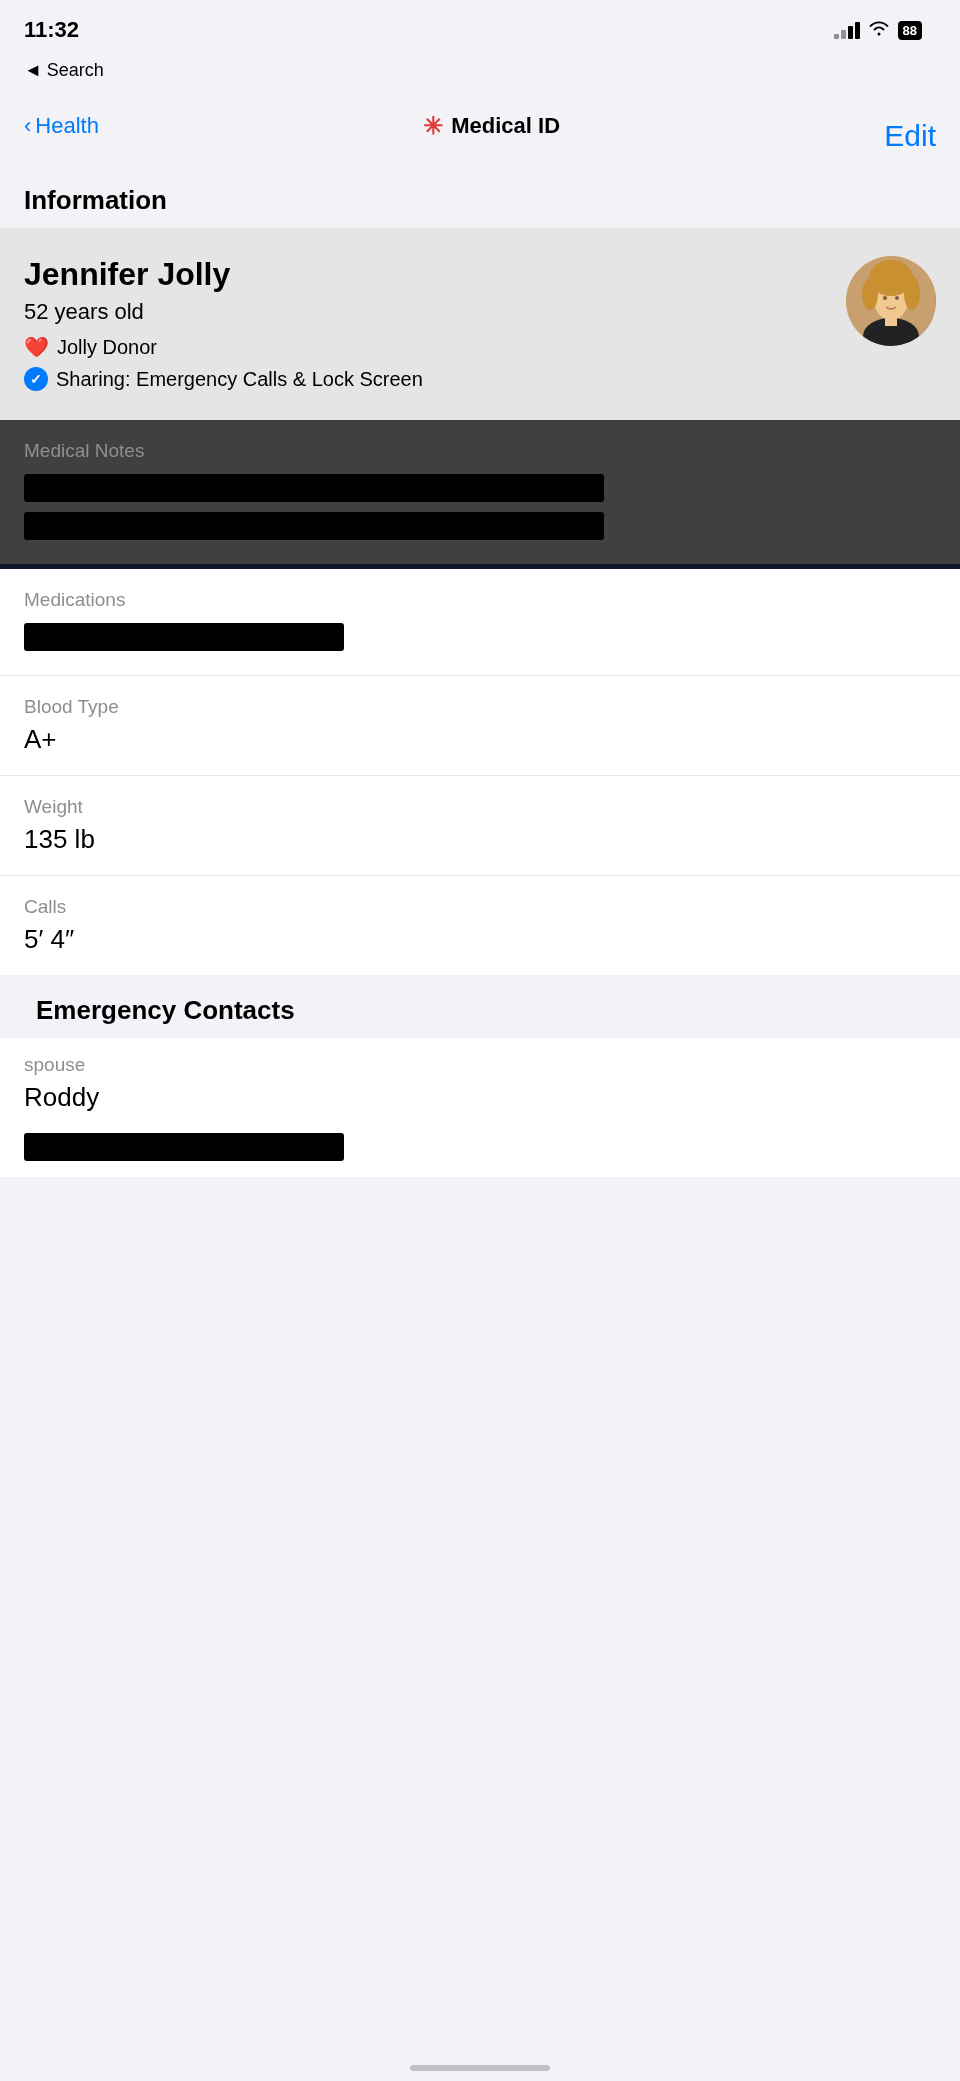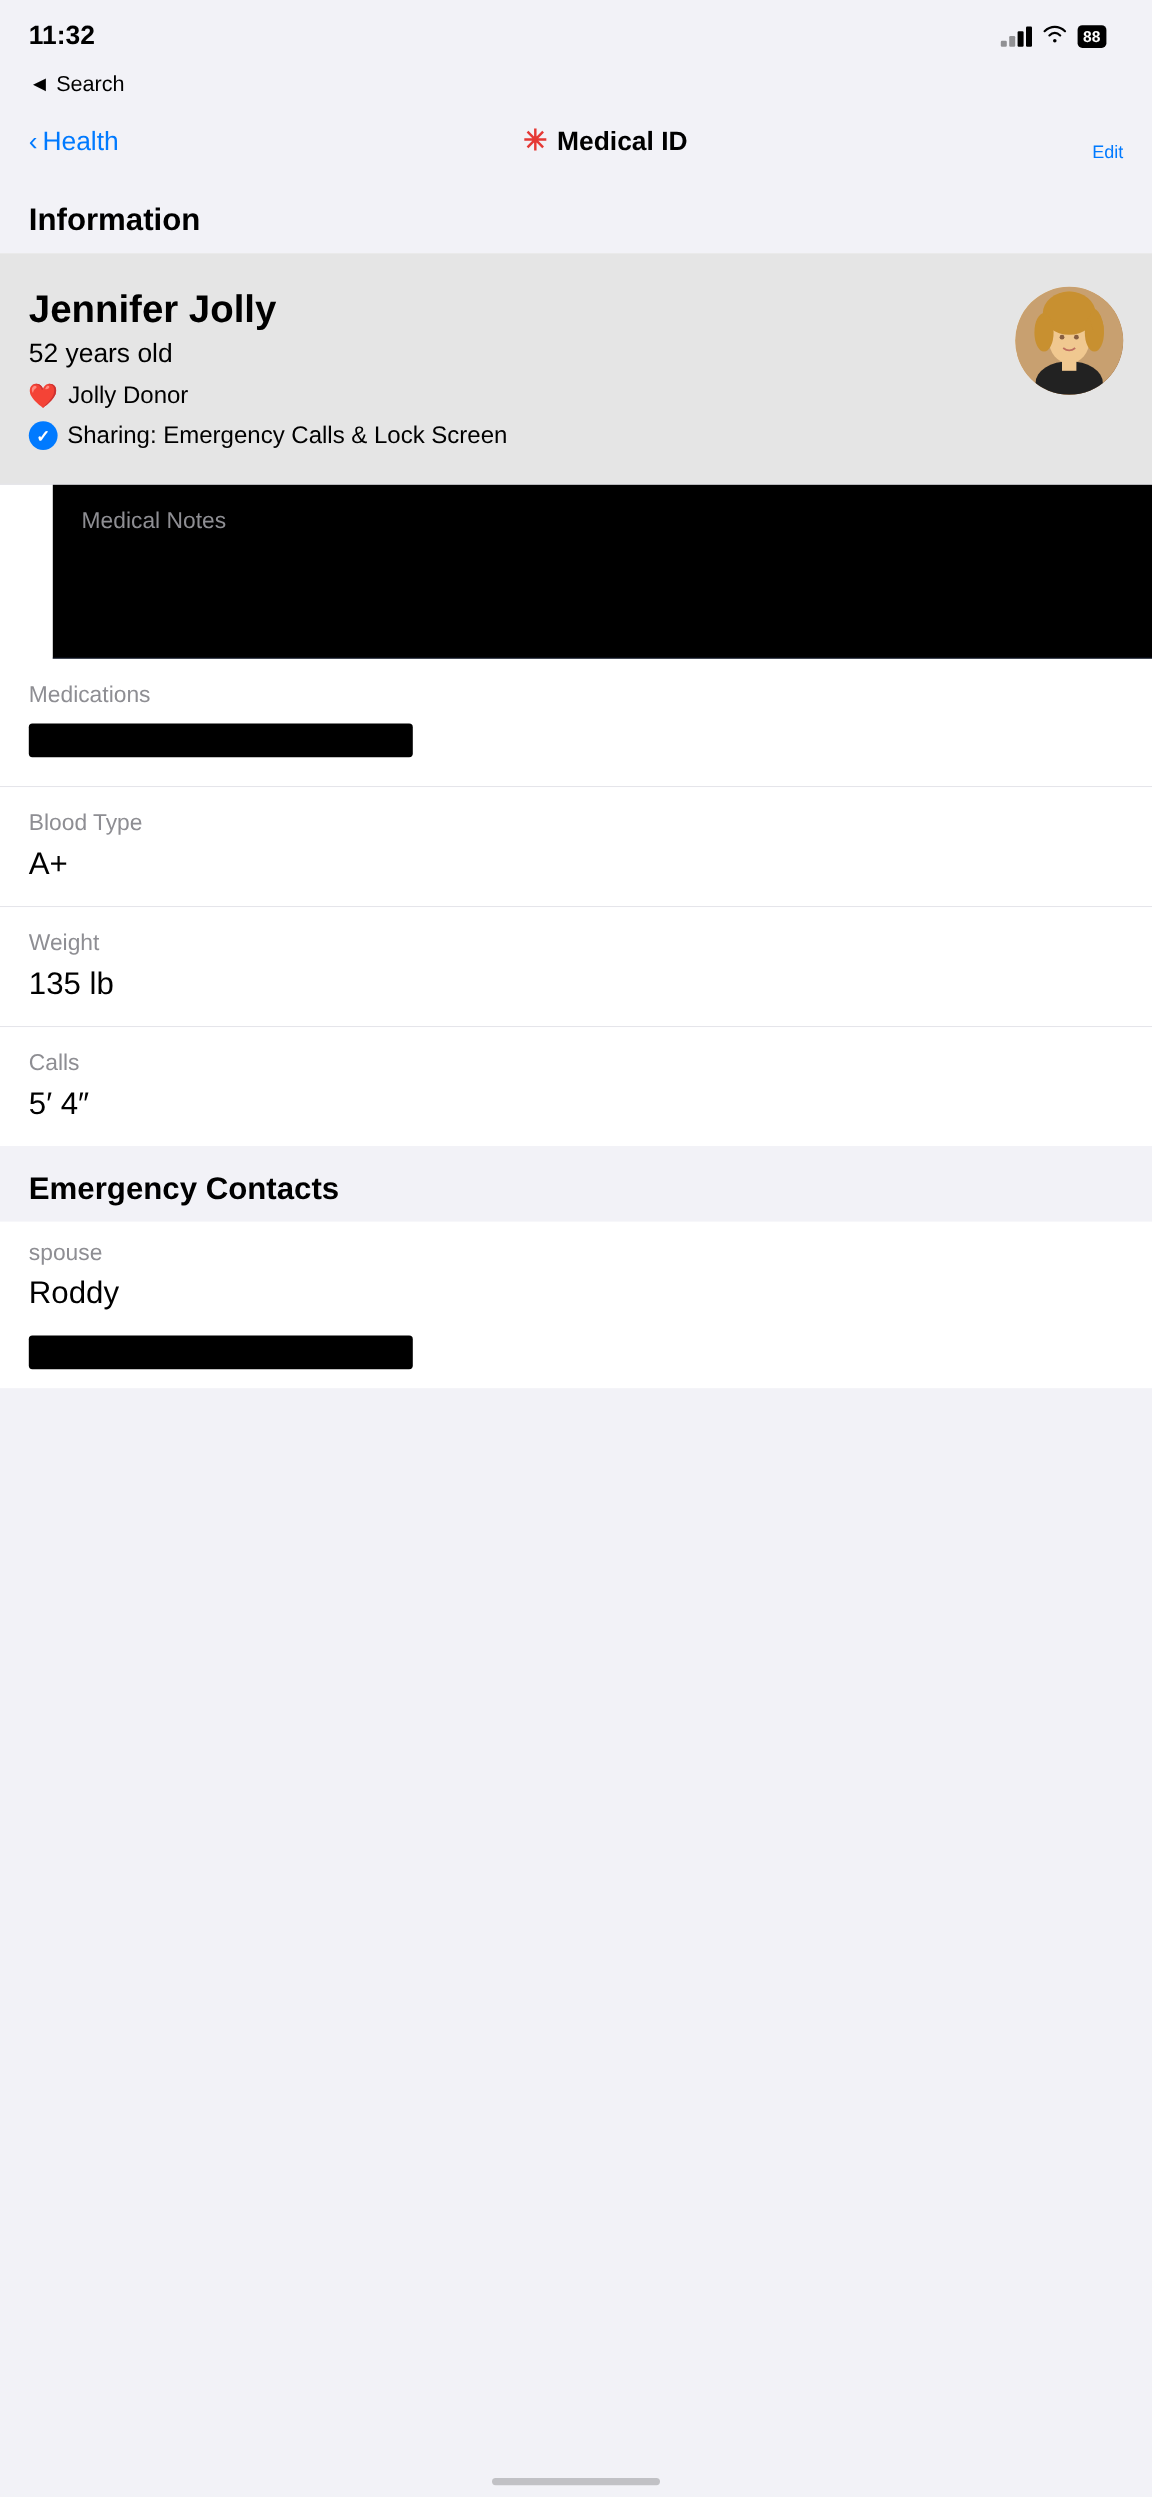--- a/index.html
+++ b/index.html
@@ -110,21 +110,21 @@
       color: #000;
     }
 
     .nav-title .asterisk {
       color: #e53935;
       font-size: 24px;
     }
 
     .nav-edit {
       color: #007aff;
-      font-size: 15px;
+      font-size: 30px;
       cursor: pointer;
       margin-top: 20px;
     }
 
     
     .section-header {
       background-color: #f2f2f7;
       padding: 16px 24px 12px 24px;
     }
 
@@ -234,24 +234,23 @@
       color: #000;
       font-weight: 400;
     }
 
     .redacted-long {
       width: 580px;
     }
 
     
     .medical-notes-section {
-      background-color: #000000;
+      background-color: #404040;
       padding: 20px 24px 8px 24px;
-      border-bottom: 1px solid #0f172a;
-      margin-left: 44px;
+      border-bottom: 5px solid #0f172a;
     }
 
     .medical-notes-label {
       font-size: 19px;
       color: #8e8e93;
       margin-bottom: 12px;
     }
 
     .redacted-line {
       background-color: #000;
@@ -263,21 +262,21 @@
     
     .medications-section {
       background-color: #fff;
       padding: 20px 24px 24px 24px;
       border-bottom: 1px solid #e5e5ea;
     }
 
     
     .emergency-header {
       background-color: #f2f2f7;
-      padding: 20px 24px 12px 24px;
+      padding: 20px 24px 12px 36px;
     }
 
     .emergency-title {
       font-size: 26px;
       font-weight: 700;
       color: #000;
     }
 
     .contact-section {
       background-color: #fff;

